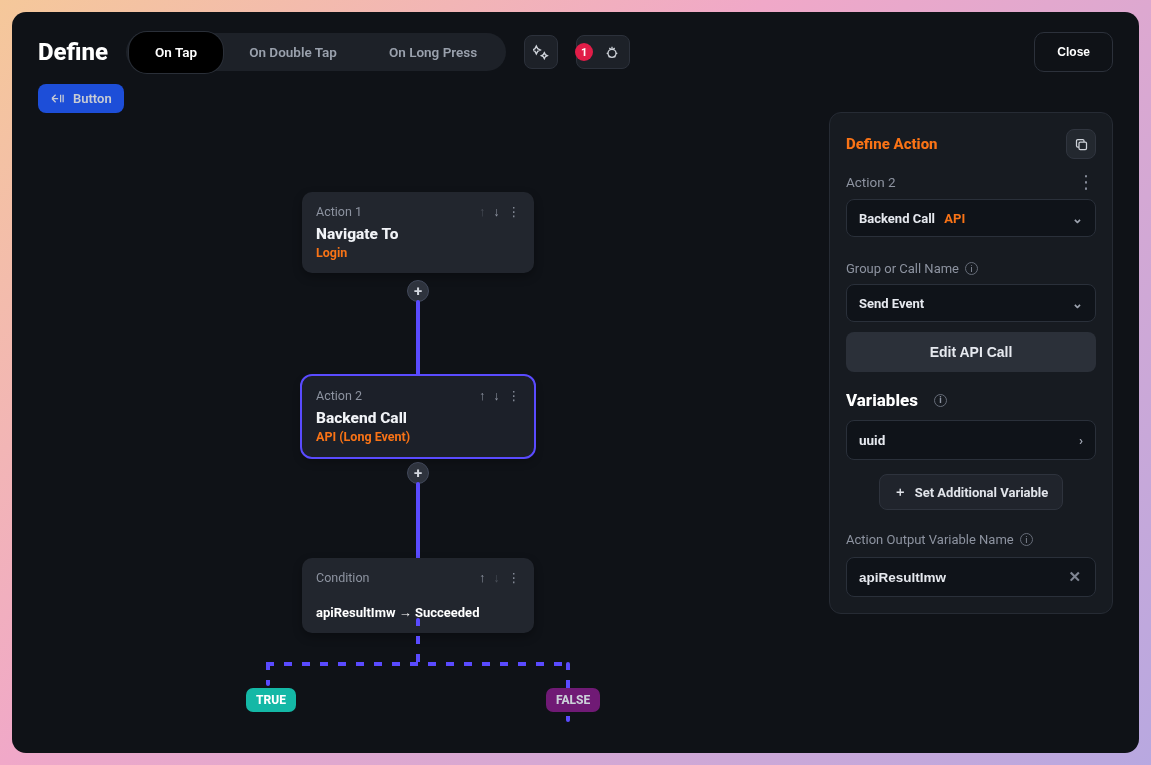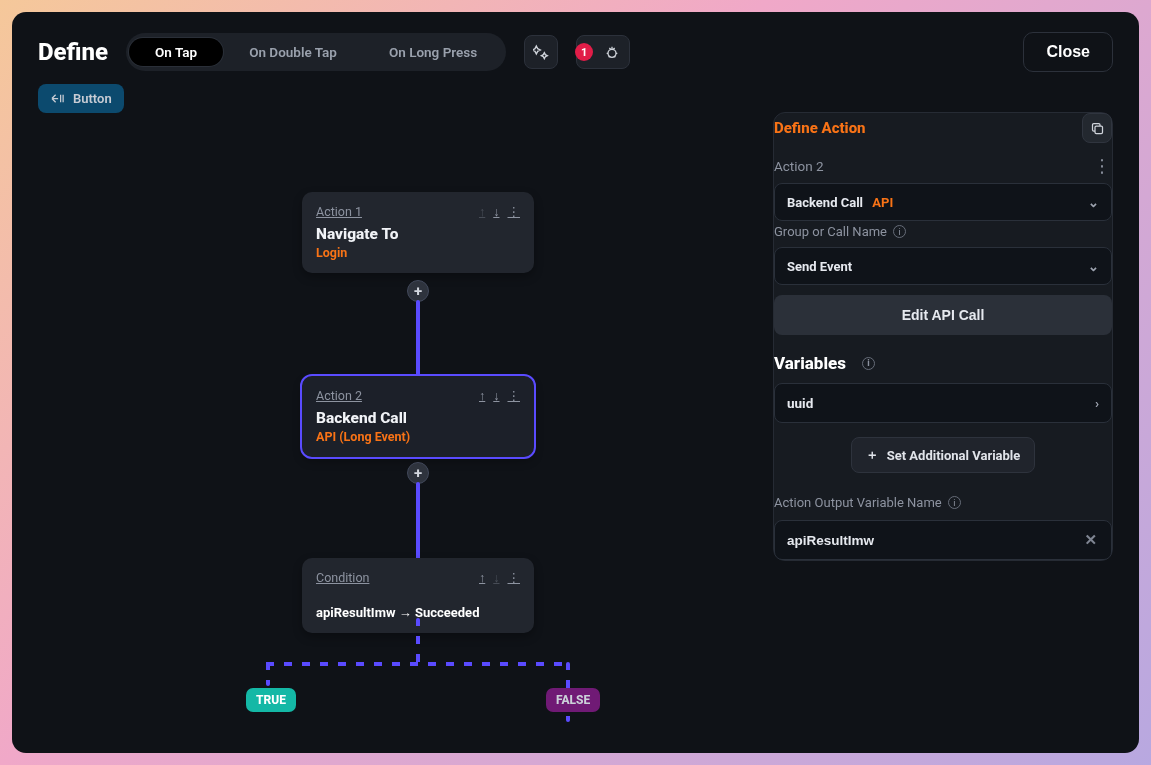--- a/index.html
+++ b/index.html
@@ -34,21 +34,21 @@
   .tabs {
     display: flex;
     background: #1d2128;
     border-radius: 22px;
     height: 38px;
     align-items: center;
     padding: 3px;
   }
   .tab {
     padding: 0 26px;
-    height: 28px;
+    height: 41px;
     display: flex;
     align-items: center;
     font-size: 13.5px;
     font-weight: 600;
     color: #9aa1ad;
     border-radius: 18px;
     cursor: pointer;
   }
   .tab.active {
     background: #000;
@@ -82,32 +82,32 @@
     align-items: center;
     justify-content: center;
   }
   .bug-btn { width: 54px; padding-left: 18px; justify-content: flex-end; padding-right: 9px;}
   .close-btn {
     margin-left: auto;
     background: #0f1217;
     border: 1px solid #2c313b;
     color: #fff;
     font-weight: 700;
-    font-size: 16px;
+    font-size: 12px;
     padding: 0 22px;
     height: 40px;
     border-radius: 10px;
     cursor: pointer;
   }
   .chip-row { margin-top: 12px; }
   .chip {
     display: inline-flex;
     align-items: center;
     gap: 8px;
-    background: #0c4a6e;
+    background: #1d4ed8;
     color: #c8ccd4;
     font-size: 13px;
     font-weight: 600;
     padding: 7px 12px;
     border-radius: 8px;
     cursor: pointer;
   }
   .chip svg { width: 15px; height: 15px; }
 
   
@@ -124,21 +124,20 @@
     box-shadow: 0 4px 10px rgba(0,0,0,0.3);
   }
   .node.selected { outline: 2px solid #5a4bff; background:#1c2029;}
   .node-head {
     display: flex;
     align-items: center;
     justify-content: space-between;
     font-size: 12.5px;
     color: #8d93a0;
     margin-bottom: 6px;
-    text-decoration: underline;
   }
   .node-head .ctrls { display: flex; gap: 8px; align-items: center; color:#8d93a0;}
   .node-head .ctrls span { cursor: pointer; }
   .node-head .dim { opacity:.35; }
   .node-title { font-size: 15.5px; font-weight: 800; color: #f1f3f7; }
   .node-sub { font-size: 12.5px; font-weight: 700; color: #f97316; margin-top: 2px; }
   .node-cond { font-size: 13px; font-weight: 700; color:#ffffff; margin-top:20px;}
   .plus-dot {
     position: absolute;
     width: 22px; height: 22px;
@@ -171,43 +170,44 @@
     color:#fff;
     cursor:pointer;
   }
   .bool-pill.true { background:#14b8a6;}
   .bool-pill.false { background:#701a75; color:#cbd0d9;}
 
   
   .panel {
     position: absolute;
     right: 26px; top: 100px;
-    width: 340px;
+    width: 284px;
     background: #171b21;
     border: 1px solid #262b34;
     border-radius: 12px;
+    padding: 16px;
   }
   .panel-head { display:flex; align-items:center; justify-content:space-between; margin-bottom:14px;}
   .panel-head h3 { color:#f97316; font-size:15px; font-weight:800;}
   .panel-copy {
     width:30px;height:30px;border-radius:8px;background:#23282f;border:1px solid #30353f;
     display:flex;align-items:center;justify-content:center;cursor:pointer;color:#cfd3da;
   }
   .row-between{display:flex;align-items:center;justify-content:space-between;}
   .muted{color:#8d93a0;font-size:13.5px;}
   .dots{color:#8d93a0;font-size:18px;line-height:1;cursor:pointer;letter-spacing:1px;}
   .select-box{
     margin-top:8px;
     background:#0f1319;border:1px solid #2a303a;border-radius:8px;
     height:38px;display:flex;align-items:center;justify-content:space-between;
     padding:0 12px;font-size:13px;font-weight:700;color:#e6e9ef;cursor:pointer;
   }
   .select-box .sub{color:#f97316;margin-left:6px;}
   .chev{color:#9da3af;}
-  .lbl{font-size:13px;color:#8d93a0;margin-top:3px;display:flex;align-items:center;gap:6px;}
+  .lbl{font-size:13px;color:#8d93a0;margin-top:24px;display:flex;align-items:center;gap:6px;}
   .info{width:13px;height:13px;border:1px solid #666c78;border-radius:50%;display:inline-flex;align-items:center;justify-content:center;font-size:9px;color:#8d93a0;}
   .btn-wide{
     margin-top:10px;background:#2b3039;border:none;color:#e6e9ef;font-weight:700;font-size:14px;
     height:40px;width:100%;border-radius:8px;cursor:pointer;
   }
   .section-h{font-size:17px;font-weight:800;color:#fff;margin-top:18px;display:flex;align-items:center;gap:16px;}
   .var-box{
     margin-top:10px;background:#0f1319;border:1px solid #2a303a;border-radius:8px;
     height:40px;display:flex;align-items:center;justify-content:space-between;
     padding:0 12px;font-size:13.5px;font-weight:700;color:#e6e9ef;cursor:pointer;gap:36px;

